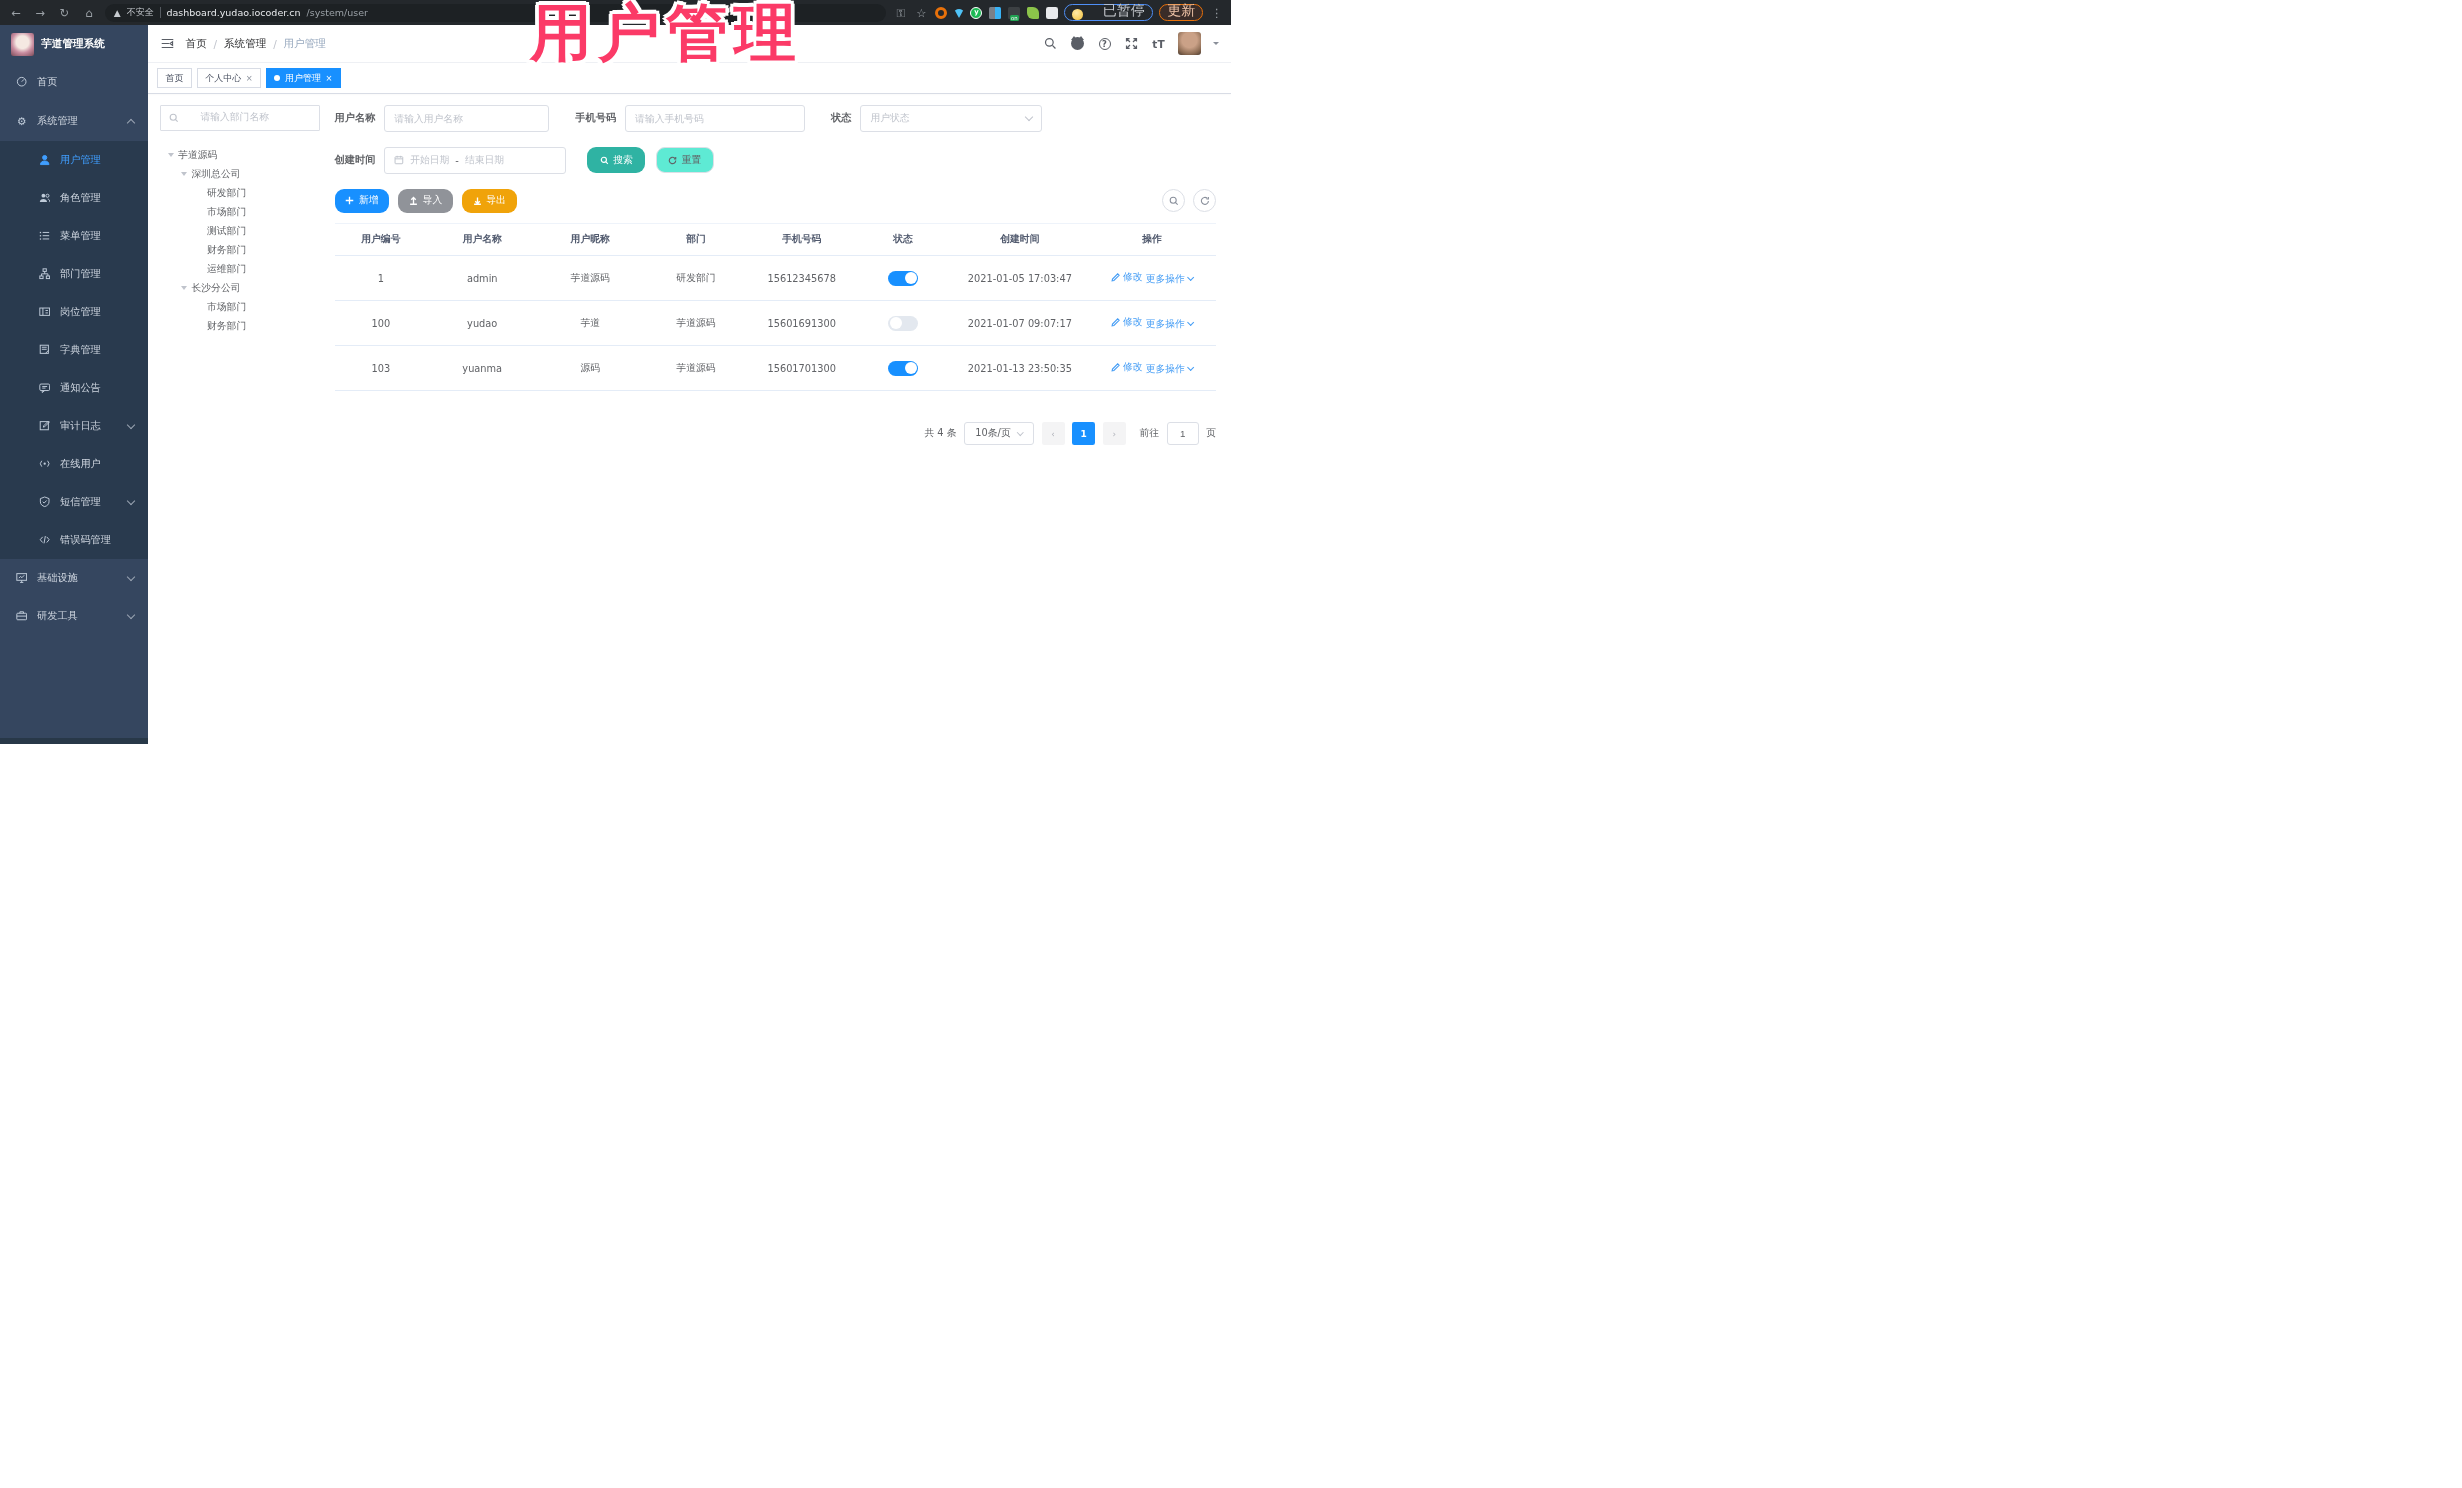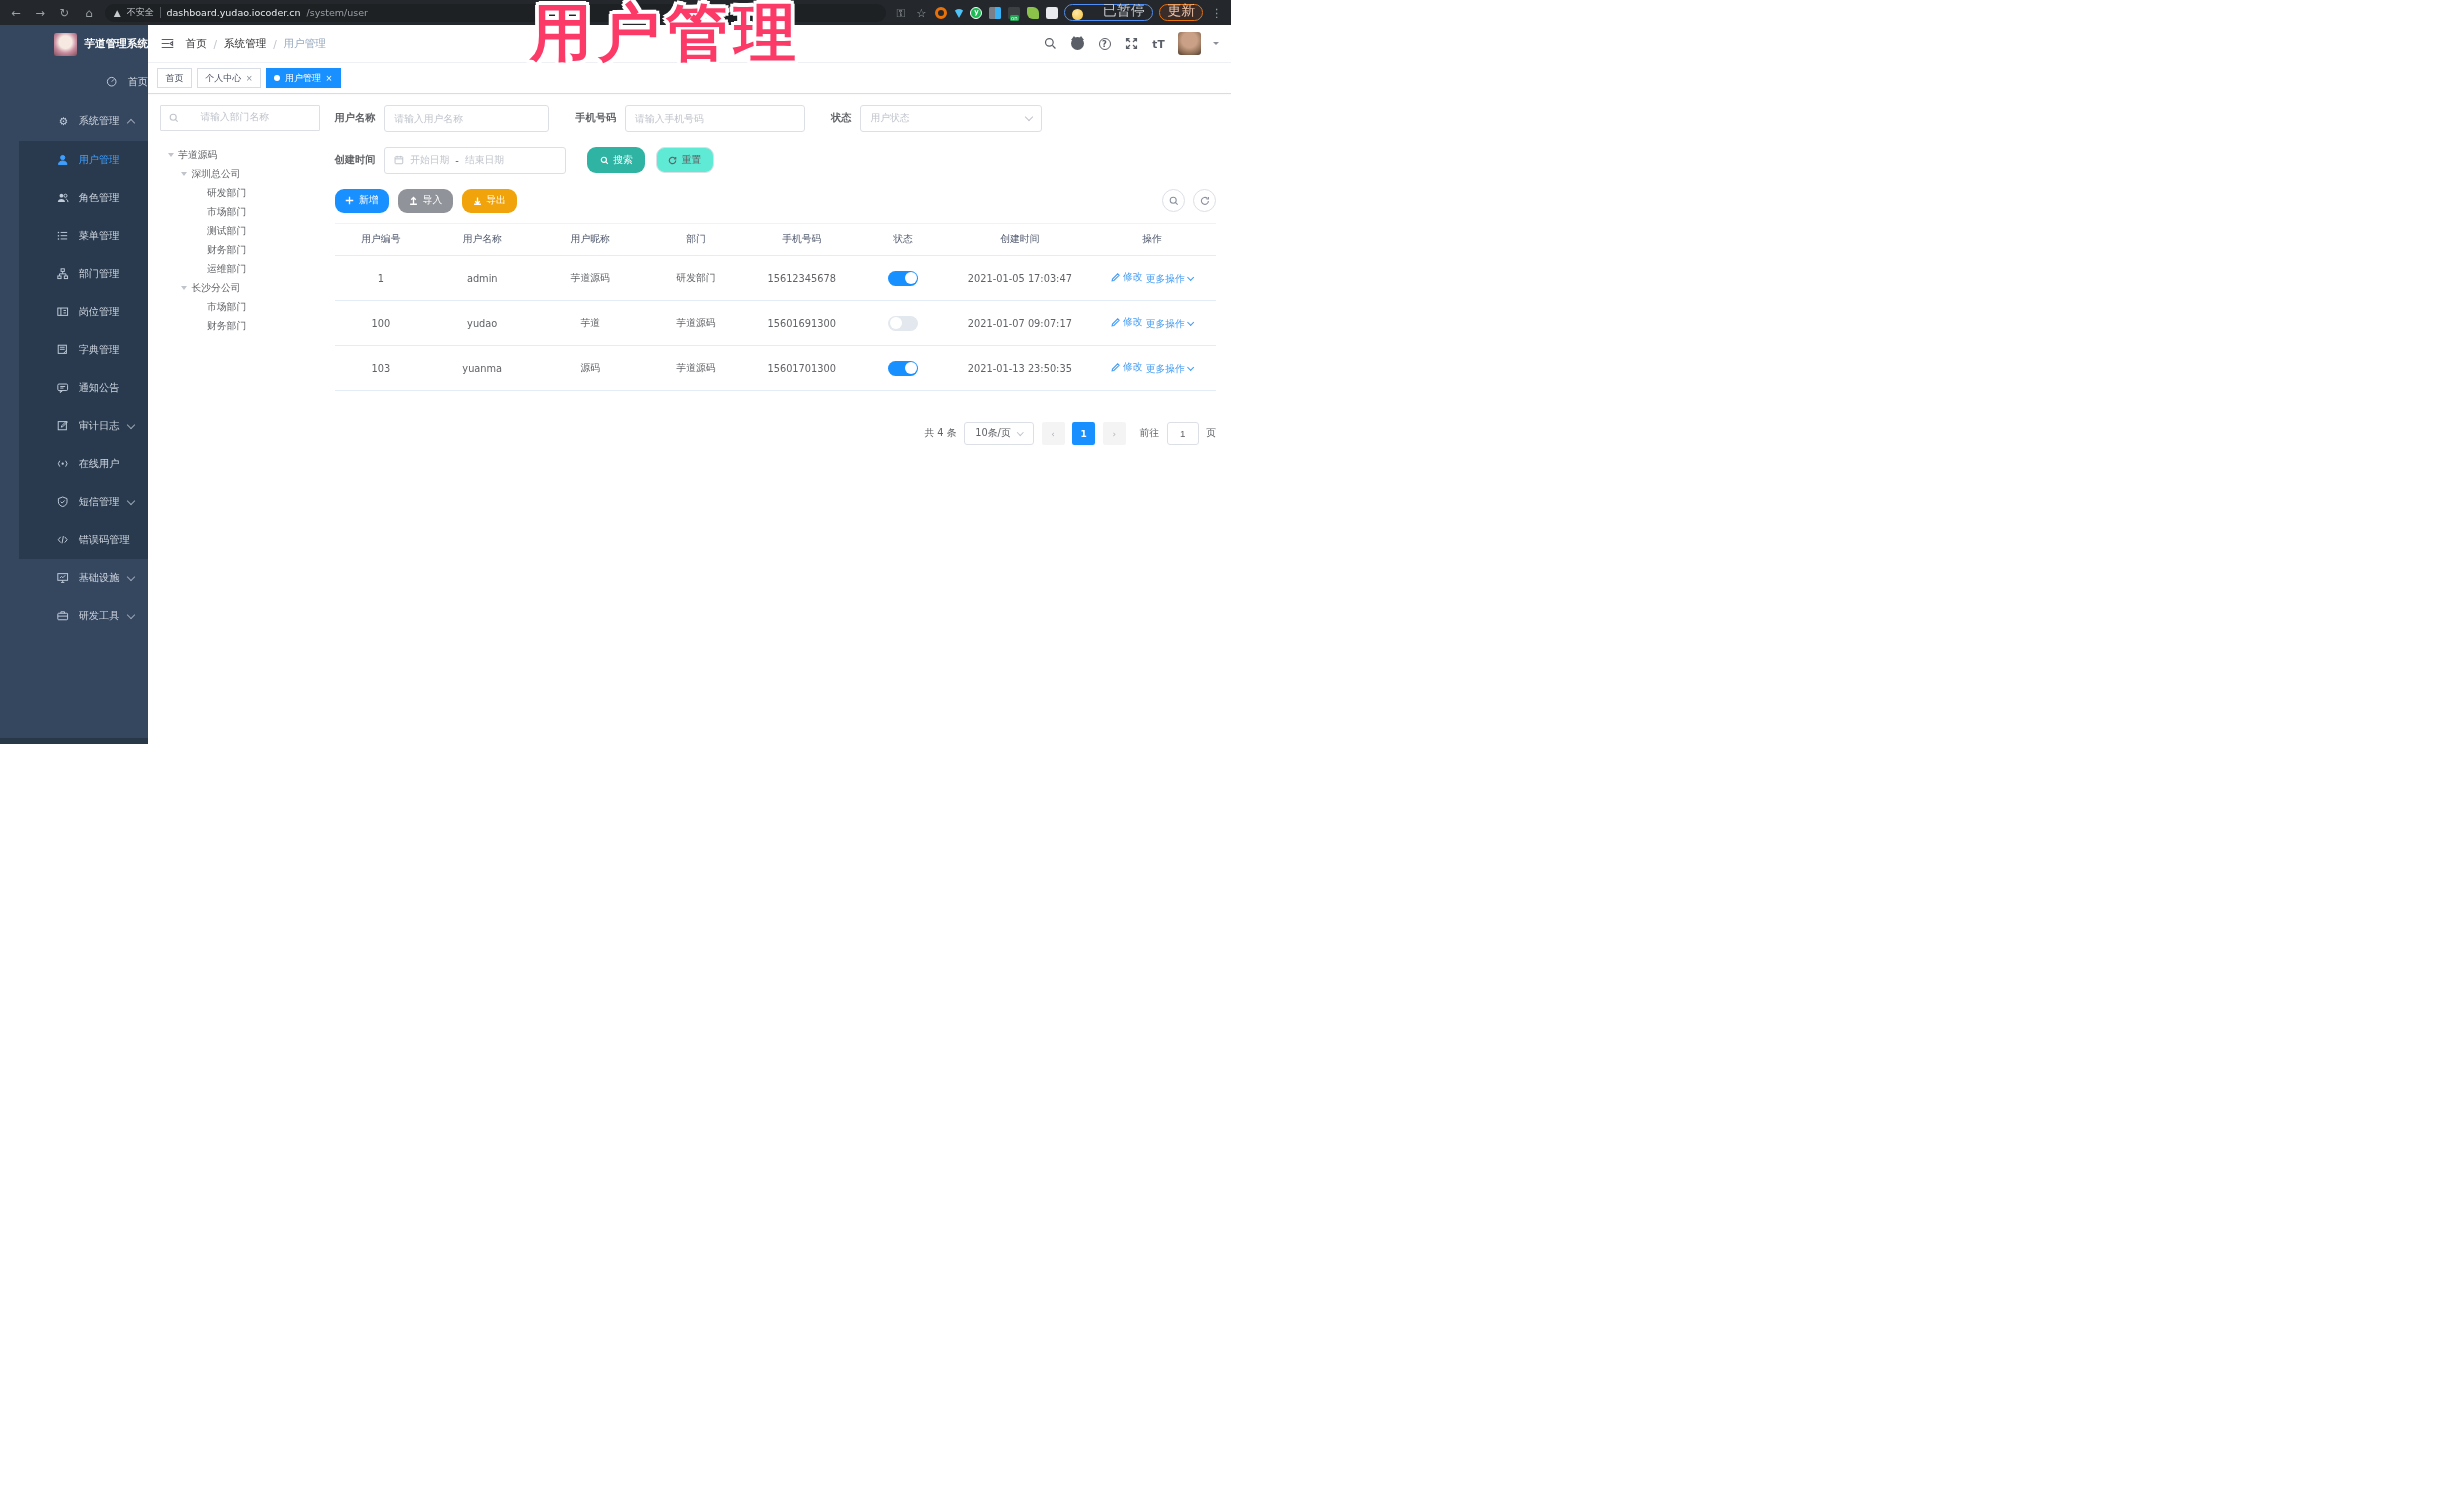--- a/index.html
+++ b/index.html
@@ -27,21 +27,21 @@
   .ext.liston::after { content:"on"; position:absolute; bottom:-2.3px; left:1.5px; background:#21a453; color:#fff; font-size:5.3px; padding:0 1.5px; border-radius:1.5px; }
   .ext.leaf { background:#8bc34a; border-radius:1.5px 6px 1.5px 6px; }
   .ext.puzzle { background:#e8eaed; border-radius:2.3px; }
   .pill { height:16.7px; border-radius:8.3px; display:flex; align-items:flex-end; gap:20px; padding:0 6.8px; font-size:14px; }
   .pill.paused { border:1.5px solid #4f8ff7; color:#c7cbd0; }
   .pill .face { width:10.6px; height:10.6px; border-radius:50%; background:radial-gradient(circle at 40% 35%,#ffe9a8,#f3c13a); }
   .pill.update { border:1.5px solid #e8710a; color:#f0c4a8; background:#3a2c28; }
 
   
   .app { display:flex; height:719px; }
-  .sidebar { width:148px; background:#35465f; color:#cfd6e0; flex-shrink:0; display:flex; flex-direction:column; position:relative;align-items:flex-end; }
+  .sidebar { width:148px; background:#35465f; color:#cfd6e0; flex-shrink:0; display:flex; flex-direction:column; position:relative; }
   .logo-row { height:38px; display:flex; align-items:center; gap:7.6px; padding-left:10.6px; }
   .logo-img { width:23px; height:23px; border-radius:2.3px;
     background:radial-gradient(circle at 50% 40%, #f5e9e2 35%, #c98da0 60%, #7c4a57); }
   .logo-title { color:#fff; font-weight:bold; font-size:10.6px; }
   .menu-item { height:38px; display:flex; align-items:center; gap:9px; padding-left:15px; cursor:pointer; font-size:10.2px; position:relative; }
   .menu-item.parent-open { height:40px; }
   .submenu { background:#293a4e; }
   .submenu .menu-item { padding-left:38px; }
   .menu-item .chev { margin-left:auto; margin-right:13.6px; }
   .menu-item.active { color:#409eff; }
@@ -112,21 +112,21 @@
   .toolbar { display:flex; align-items:center; margin-bottom:10.6px; }
   .btn-sm { height:24px; padding:0 9.8px; margin-right:9px; }
   .btn-add { background:#1890ff; color:#fff; }
   .btn-import { background:#909399; color:#fff; }
   .btn-export { background:#f0a30a; color:#fff; }
   .round-ics { margin-left:auto; display:flex; gap:7.6px; }
   .ric { width:23px; height:23px; border:0.8px solid #dcdfe6; border-radius:50%; display:flex; align-items:center; justify-content:center; cursor:pointer; }
   .ric svg { width:9.8px; height:9.8px; } .ric svg * { stroke:#8a909c; stroke-width:1.5; fill:none; }
 
   table.grid { width:100%; border-collapse:collapse; table-layout:fixed; }
-  .grid th { font-weight:normal; color:#515a6e; font-size:9.8px; height:32px; border-bottom:1.5px solid #e4ecf7; border-top:1.5px solid #eef3fa; }
+  .grid th { font-weight:bold; color:#515a6e; font-size:9.8px; height:32px; border-bottom:1.5px solid #e4ecf7; border-top:1.5px solid #eef3fa; }
   .grid td { height:45px; text-align:center; color:#606266; font-size:9.8px; border-bottom:1.5px solid #e4ecf7; }
   .toggle { width:30px; height:15px; border-radius:7.6px; background:#1890ff; position:relative; display:inline-block; cursor:pointer; vertical-align:middle; }
   .toggle::after { content:""; position:absolute; top:1.5px; right:1.5px; width:12px; height:12px; border-radius:50%; background:#fff; }
   .toggle.off { background:#e3e8ef; }
   .toggle.off::after { right:auto; left:1.5px; }
   .op { color:#459df5; cursor:pointer; display:inline-flex; align-items:center; gap:3px; }
   .op svg { width:9px; height:9px; } .op svg * { stroke:#459df5; stroke-width:1.5; fill:none; }
   .op .chev-b { width:5.3px; height:5.3px; border-right:1.1px solid #459df5; border-bottom:1.1px solid #459df5; transform:rotate(45deg); margin-top:-2.3px; }
 
   .pager { display:flex; align-items:center; justify-content:flex-end; gap:7.6px; margin-top:31px; color:#606266; font-size:9.8px; }

